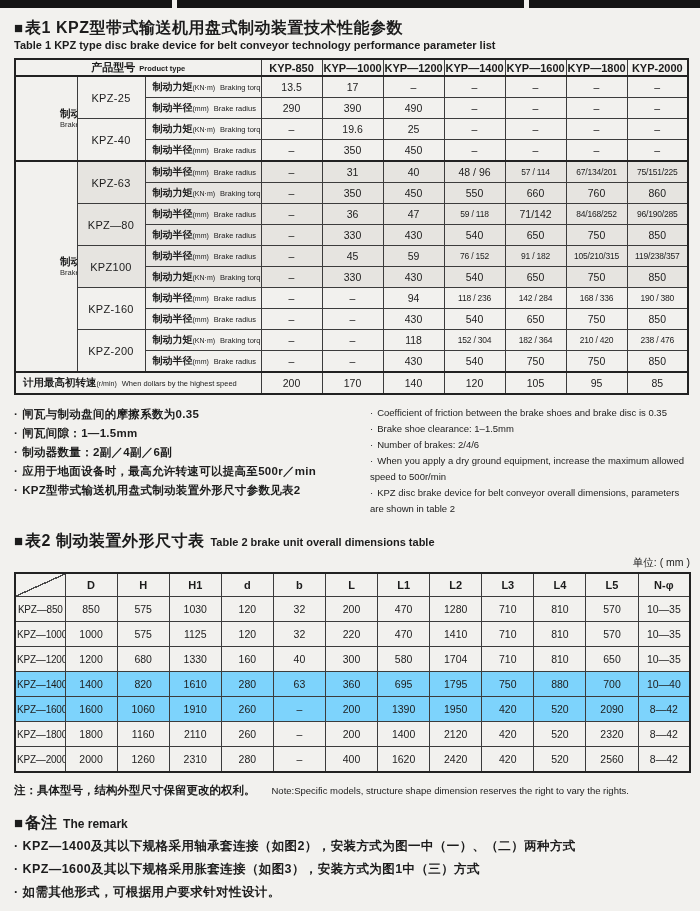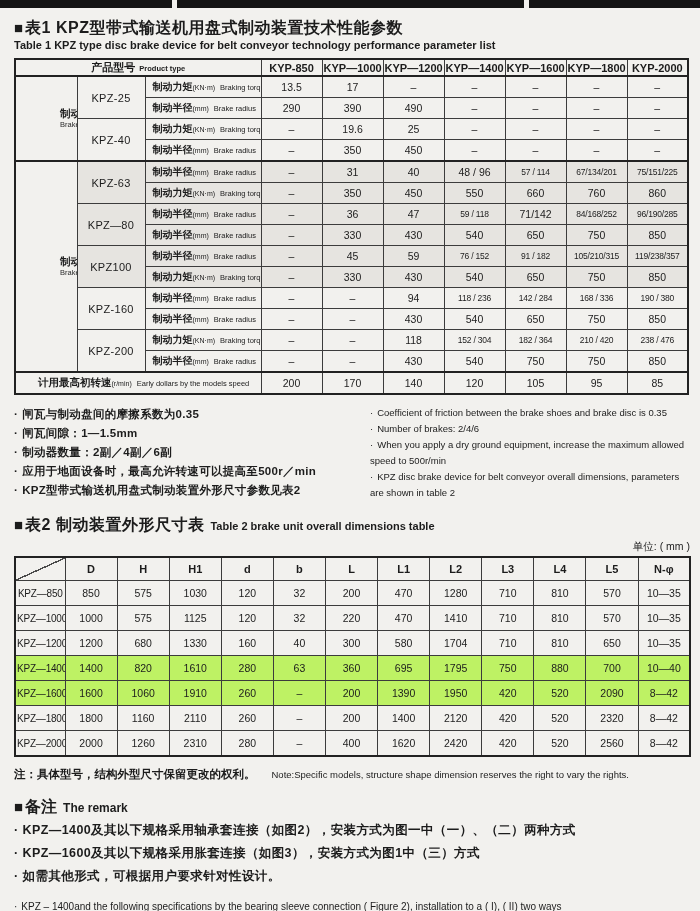--- a/index.html
+++ b/index.html
@@ -34,37 +34,37 @@
   .t1 .gen{font-size:7.5px;display:block;line-height:10px;color:#2a2a2a;}
   .t1 td.model{font-size:11px;letter-spacing:.3px;}
   .t1 td.param{text-align:left;padding-left:7px;}
   .t1 .pzh{font-weight:bold;font-size:10px;}
   .t1 .punit{font-size:7px;}
   .t1 .pen{font-size:7.5px;margin-left:5px;}
   .t1 tr.sec2-start td{border-top:2px solid #222;}
   .t1 tr.speed td{border-top:2px solid #222;}
   .t1 .shaded{background:#e6e4e0;}
   .t1 td.val.long{font-size:8.5px;letter-spacing:-0.2px;}
-  .t1 .splabel .pzh{font-size:10.5px;margin-left:15px;}
+  .t1 .splabel .pzh{font-size:10.5px;}
   .t1 .splabel{text-align:center;}
 
   
   .notes-wrap{display:flex;margin-top:10px;}
   .notes-left{width:356px;}
   .notes-right{width:320px;}
   .notes-left .item{font-size:11.5px;font-weight:bold;line-height:19px;letter-spacing:.3px;}
   .notes-right .item{font-size:9.5px;line-height:16px;}
   .bullet{margin-right:4px;}
   .unit-note{font-size:10.5px;line-height:16px;margin-top:2px;text-align:right;width:676px;}
   .t2{width:676px;border:2px solid #222;margin-top:2px;}
   .t2 td{border:1px solid #3c3c3c;text-align:center;height:24px;font-size:10.5px;
          padding:0 1px;overflow:hidden;white-space:nowrap;}
   .t2 tr.hdr td{height:22px;font-weight:bold;font-size:11px;}
   .t2 td.model{font-size:10px;letter-spacing:-0.2px;}
-  .t2 tr.shaded td{background:#bef264;}
+  .t2 tr.shaded td{background:#7dd3fc;}
   .t2 td.corner{
     background-image:linear-gradient(to bottom right,
       transparent calc(50% - 0.7px), #4a4a4a calc(50% - 0.7px),
       #4a4a4a calc(50% + 0.7px), transparent calc(50% + 0.7px));
   }
   .t2-note{margin-top:8px;line-height:15px;white-space:nowrap;}
   .t2-note .zh{font-size:11.5px;font-weight:bold;}
   .t2-note .en{font-size:9.5px;margin-left:16px;}
 
   
@@ -264,21 +264,21 @@
           <td class="param"><span class="pzh">制动半径</span><span class="punit">(mm)</span><span class="pen">Brake radius</span></td>
           <td class="val">–</td>
           <td class="val">–</td>
           <td class="val">430</td>
           <td class="val">540</td>
           <td class="val">750</td>
           <td class="val">750</td>
           <td class="val">850</td>
         </tr>
         <tr class="speed">
-          <td class="param splabel" colspan="3"><span class="pzh">计用最高初转速</span><span class="punit">(r/min)</span><span class="pen">Early dollars by the models speed</span></td>
+          <td class="param splabel" colspan="3"><span class="pzh">计用最高初转速</span><span class="punit">(r/min)</span><span class="pen">When dollars by the highest speed</span></td>
           <td class="val">200</td>
           <td class="val">170</td>
           <td class="val">140</td>
           <td class="val">120</td>
           <td class="val">105</td>
           <td class="val">95</td>
           <td class="val">85</td>
         </tr>
       </tbody>
   </table>
@@ -286,20 +286,21 @@
   <div class="notes-wrap">
     <div class="notes-left">
         <div class="item"><span class="bullet">·</span><span>闸瓦与制动盘间的摩擦系数为0.35</span></div>
         <div class="item"><span class="bullet">·</span><span>闸瓦间隙：1—1.5mm</span></div>
         <div class="item"><span class="bullet">·</span><span>制动器数量：2副／4副／6副</span></div>
         <div class="item"><span class="bullet">·</span><span>应用于地面设备时，最高允许转速可以提高至500r／min</span></div>
         <div class="item"><span class="bullet">·</span><span>KPZ型带式输送机用盘式制动装置外形尺寸参数见表2</span></div>
       </div>
     <div class="notes-right">
         <div class="item"><span class="bullet">·</span><span>Coefficient of friction between the brake shoes and brake disc is 0.35</span></div>
+        <div class="item"><span class="bullet">·</span><span>Brake shoe clearance: 1–1.5mm</span></div>
         <div class="item"><span class="bullet">·</span><span>Number of brakes: 2/4/6</span></div>
         <div class="item"><span class="bullet">·</span><span>When you apply a dry ground equipment, increase the maximum allowed speed to 500r/min</span></div>
         <div class="item"><span class="bullet">·</span><span>KPZ disc brake device for belt conveyor overall dimensions, parameters are shown in table 2</span></div>
       </div>
   </div>
 
   <div class="sec-title" style="margin-top:14px">
     <span class="marker">■</span><span class="zh">表2 制动装置外形尺寸表</span><span class="en">Table 2 brake unit overall dimensions table</span>
   </div>
   <div class="unit-note">单位: ( mm )</div>

